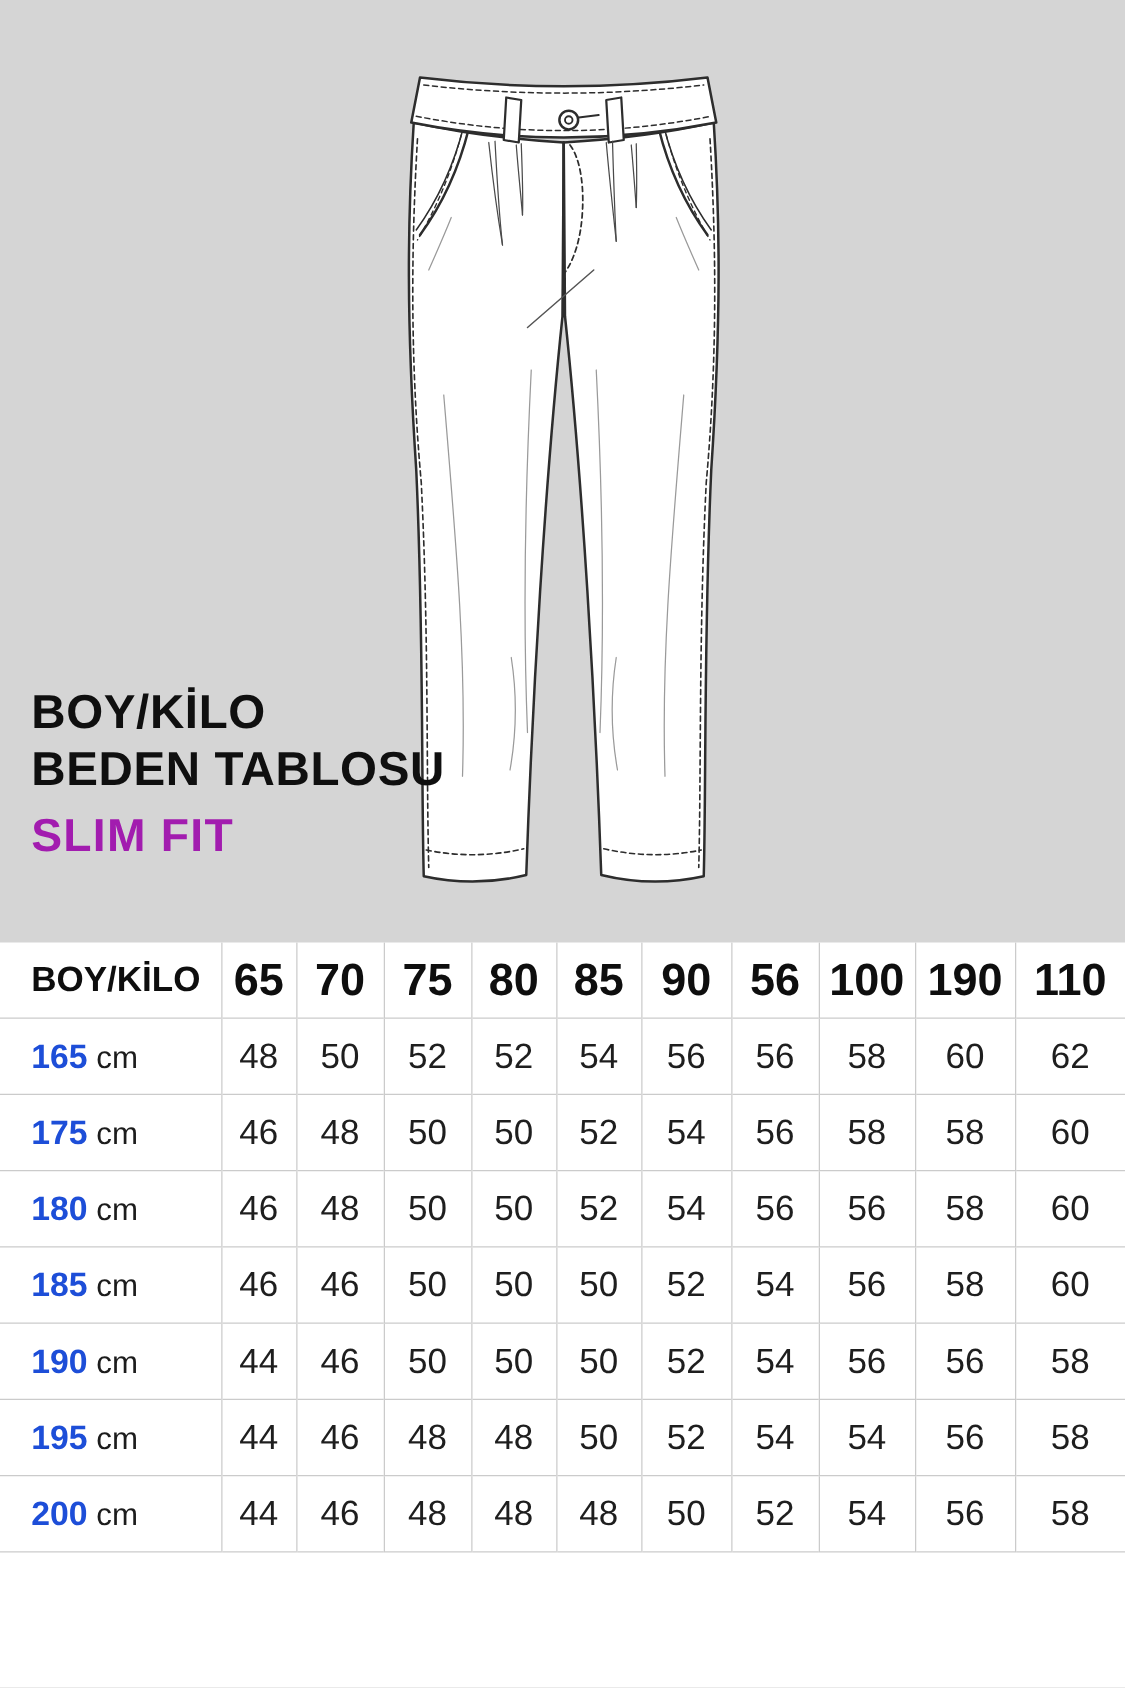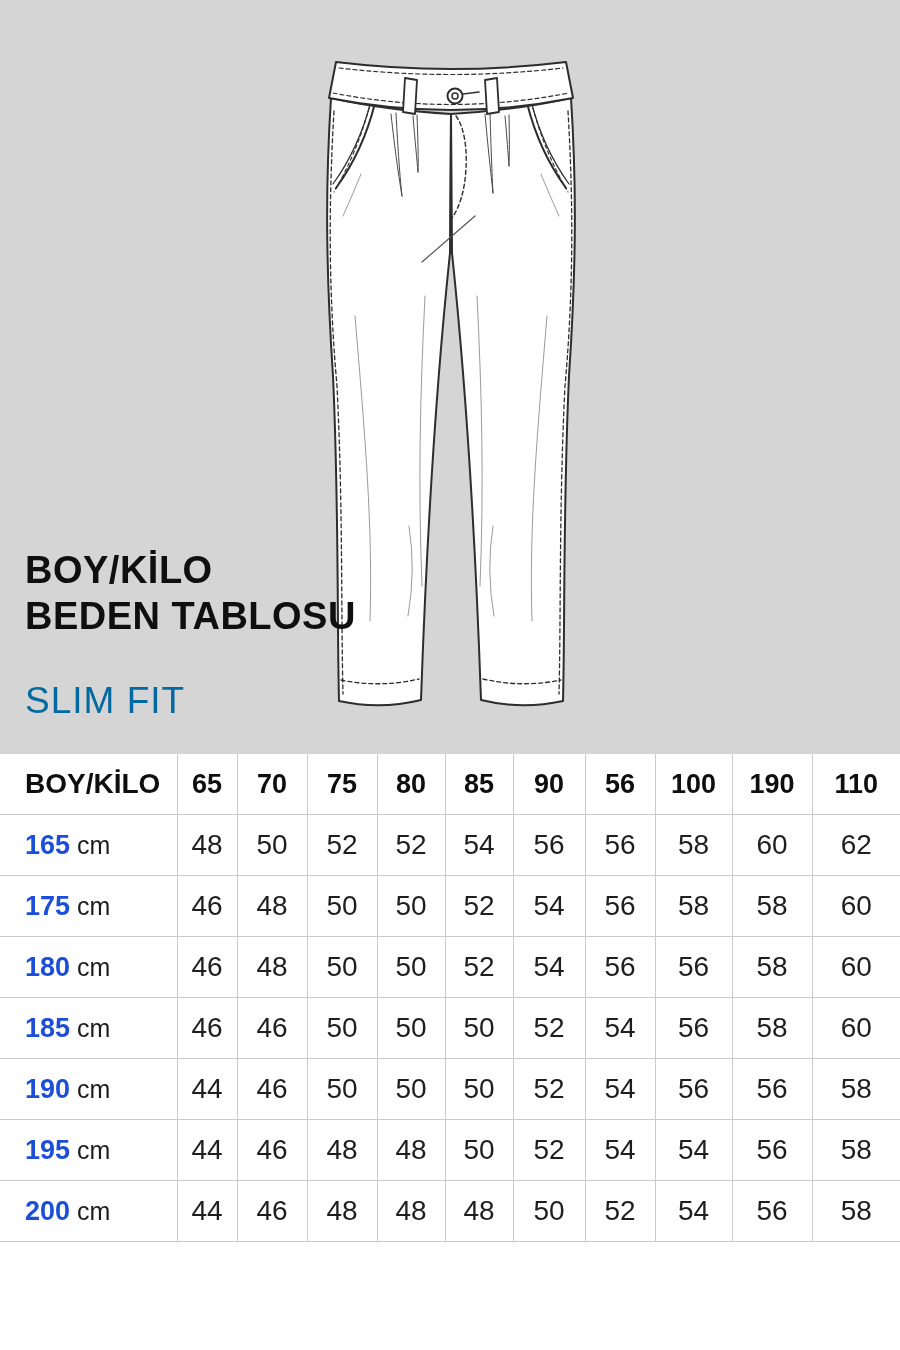--- a/index.html
+++ b/index.html
@@ -20,43 +20,43 @@
     position:absolute;left:325px;top:56px;
     width:252px;height:664px;
   }
   .hero-titles{
     position:absolute;left:25px;top:547px;
     font-size:38px;line-height:46px;
     font-weight:800;letter-spacing:.5px;
     color:#0f0f0f;
   }
   .fit-label{
-    position:absolute;left:25px;top:680px;
-    font-size:37px;font-weight:400;
-    letter-spacing:1px;color:#0369a1;
+    position:absolute;left:25px;top:648px;
+    font-size:37px;font-weight:700;
+    letter-spacing:1px;color:#a21caf;
   }
   .table-area{
     width:900px;
     background:#ffffff;
   }
   table.size-table{
     width:900px;
     border-collapse:collapse;
     table-layout:fixed;
     border-bottom:1px solid #cbcbcb;
   }
   .size-table th,.size-table td{
     height:60px;
     text-align:center;
     vertical-align:middle;
     padding:0;
     color:#161616;
   }
   .size-table thead th{
-    font-size:27px;
+    font-size:36px;
     font-weight:700;
     color:#0e0e0e;
   }
   .size-table thead th.corner{
     text-align:left;
     padding-left:25px;
     font-size:28px;
   }
   .size-table tbody th{
     text-align:left;

